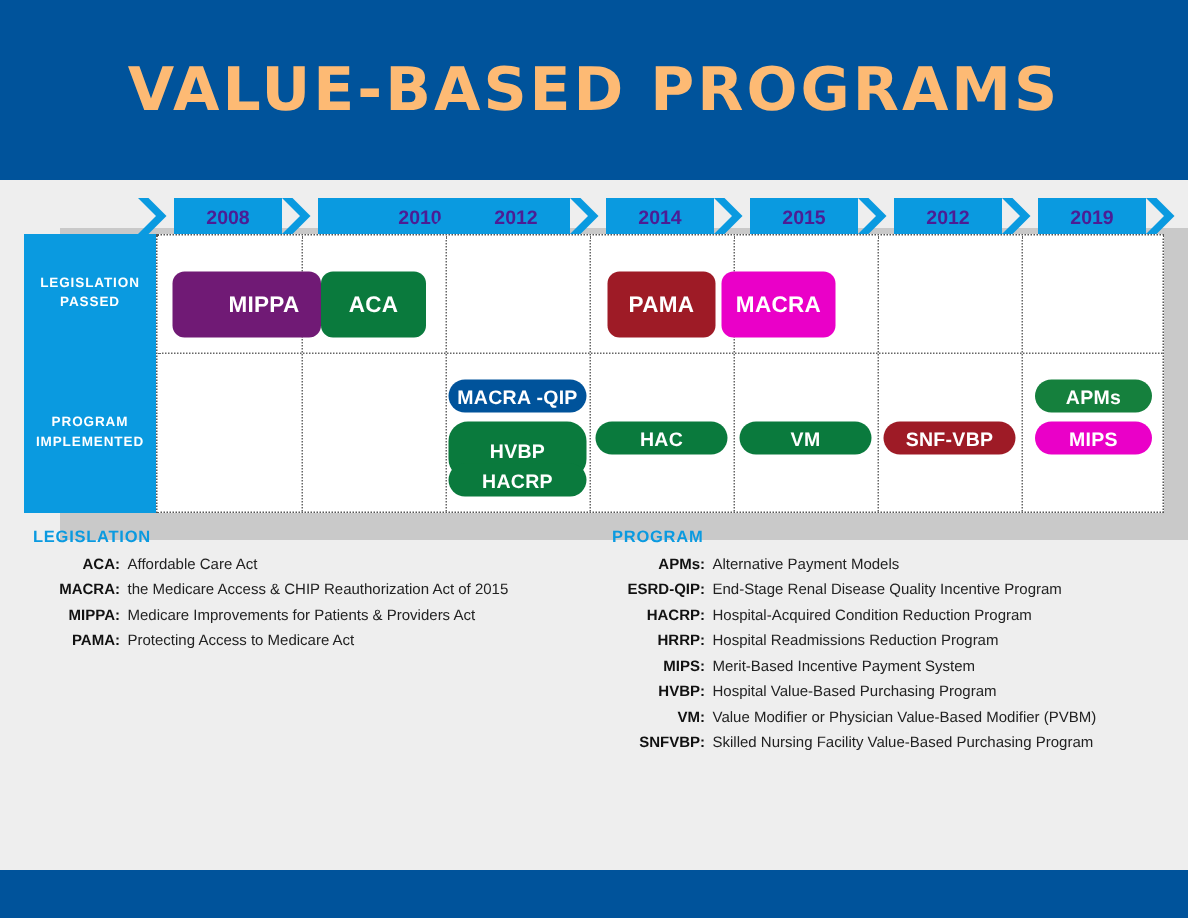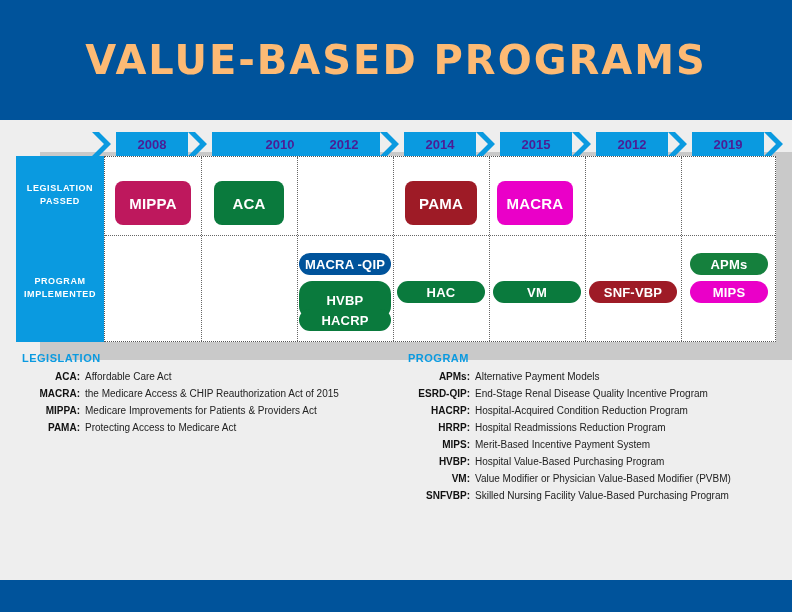--- a/index.html
+++ b/index.html
@@ -275,24 +275,24 @@
       </div>
 
       <div class="plot" id="plot">
           <div class="vgrid" style="left: 96px;"></div>
           <div class="vgrid" style="left: 192px;"></div>
           <div class="vgrid" style="left: 288px;"></div>
           <div class="vgrid" style="left: 384px;"></div>
           <div class="vgrid" style="left: 480px;"></div>
           <div class="vgrid" style="left: 576px;"></div>
           <div class="hgrid" style="top: 78px;"></div>
-          <div class="pill big" style="left: 10px; top: 24px; width: 76px; height: 44px; background: #be185d;">MIPPA</div>
+          <div class="pill big" style="left: 10px; top: 24px; width: 76px; height: 44px; background: #701a75; padding-left: 23px;">MIPPA</div>
           <div class="pill big" style="left: 109px; top: 24px; width: 70px; height: 44px; background: rgb(10, 122, 61);">ACA</div>
           <div class="pill big" style="left: 300px; top: 24px; width: 72px; height: 44px; background: rgb(158, 27, 38);">PAMA</div>
-          <div class="pill big" style="left: 392px; top: 24px; width: 76px; height: 44px; background: rgb(234, 0, 200);">MACRA</div>
+          <div class="pill big" style="left: 376px; top: 24px; width: 76px; height: 44px; background: rgb(234, 0, 200);">MACRA</div>
           <div class="pill" style="left: 194px; top: 96px; width: 92px; height: 22px; background: rgb(0, 83, 155);">MACRA -QIP</div>
           <div class="pill" style="left: 194px; top: 124px; width: 92px; height: 38px; background: rgb(10, 122, 61);">HVBP</div>
           <div class="pill" style="left: 194px; top: 152px; width: 92px; height: 22px; background: rgb(10, 122, 61);">HACRP</div>
           <div class="pill" style="left: 292px; top: 124px; width: 88px; height: 22px; background: rgb(10, 122, 61);">HAC</div>
           <div class="pill" style="left: 388px; top: 124px; width: 88px; height: 22px; background: rgb(10, 122, 61);">VM</div>
           <div class="pill" style="left: 484px; top: 124px; width: 88px; height: 22px; background: rgb(158, 27, 38);">SNF-VBP</div>
           <div class="pill" style="left: 585px; top: 96px; width: 78px; height: 22px; background: #15803d;">APMs</div>
           <div class="pill" style="left: 585px; top: 124px; width: 78px; height: 22px; background: rgb(234, 0, 200);">MIPS</div>
         </div>
     </div>

